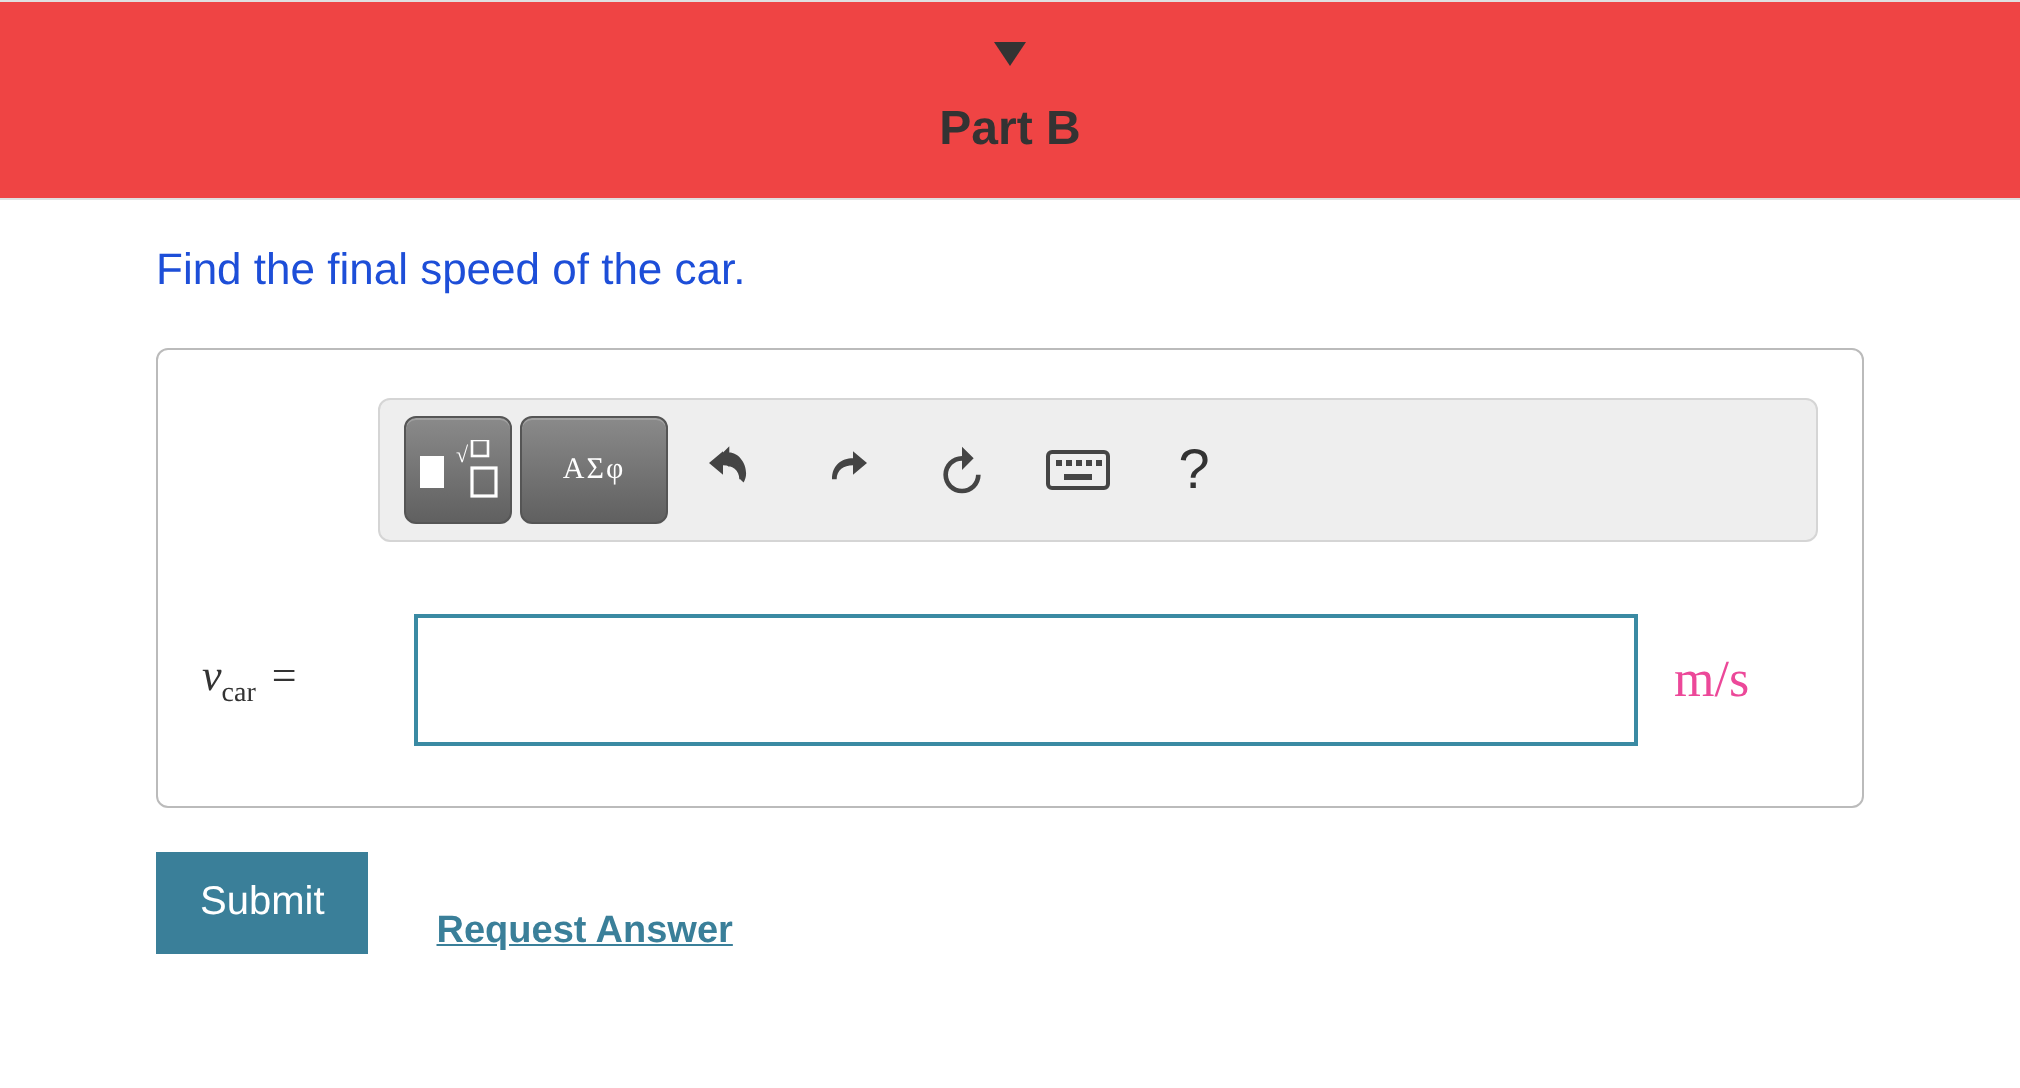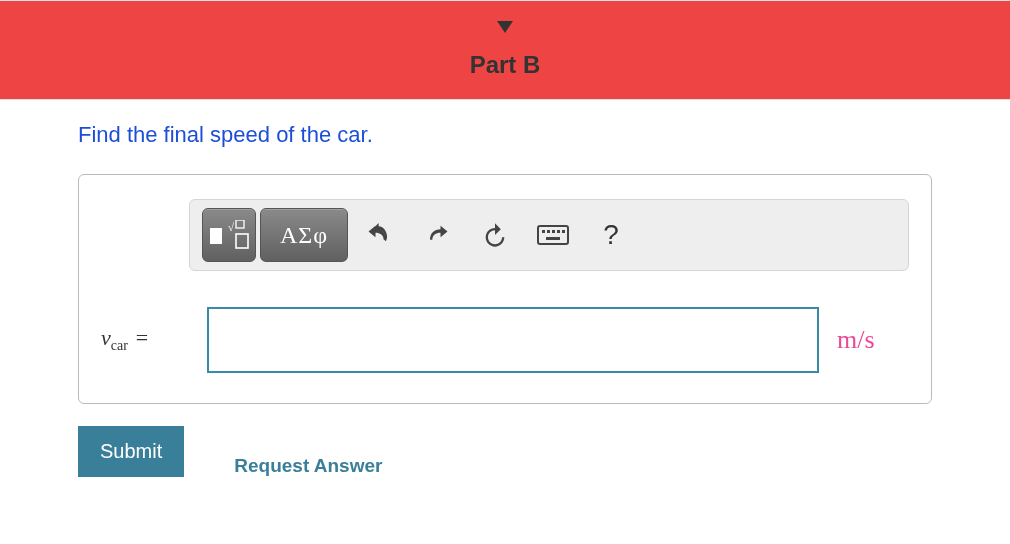--- a/index.html
+++ b/index.html
@@ -83,21 +83,21 @@
     cursor: pointer;
     font-size: 24px;
     color: #333;
   }
   .tb-btn.dark {
     background: linear-gradient(#8a8a8a, #606060);
     color: #fff;
     border: 1px solid #555;
     box-shadow: inset 0 1px 0 rgba(255,255,255,0.2);
   }
-  .tb-btn.dark.wide { width: 88px; font-size: 24px; letter-spacing: 1px; }
+  .tb-btn.dark.wide { width: 74px; font-size: 15px; letter-spacing: 1px; }
   .tb-btn.plain { background: transparent; }
   .tb-btn svg { display:block; }
   .greek-text { font-family: Georgia, 'Times New Roman', serif; }
   .input-row {
     display: flex;
     align-items: center;
     gap: 18px;
     margin-top: 36px;
   }
   .answer-input {
@@ -124,22 +124,22 @@
     color: #fff;
     border: none;
     font-size: 20px;
     padding: 14px 22px;
     cursor: pointer;
   }
   .request-link {
     color: #3a7f99;
     font-weight: bold;
     font-size: 19px;
+    text-decoration: underline;
     cursor: pointer;
-    margin-left: 16px;
   }
   
   .icon-svg { fill: #444; }
 </style>
 </head>
 <body>
 
 <div class="part-header">
   <div class="caret"></div>
   <div class="part-title">Part B</div>

